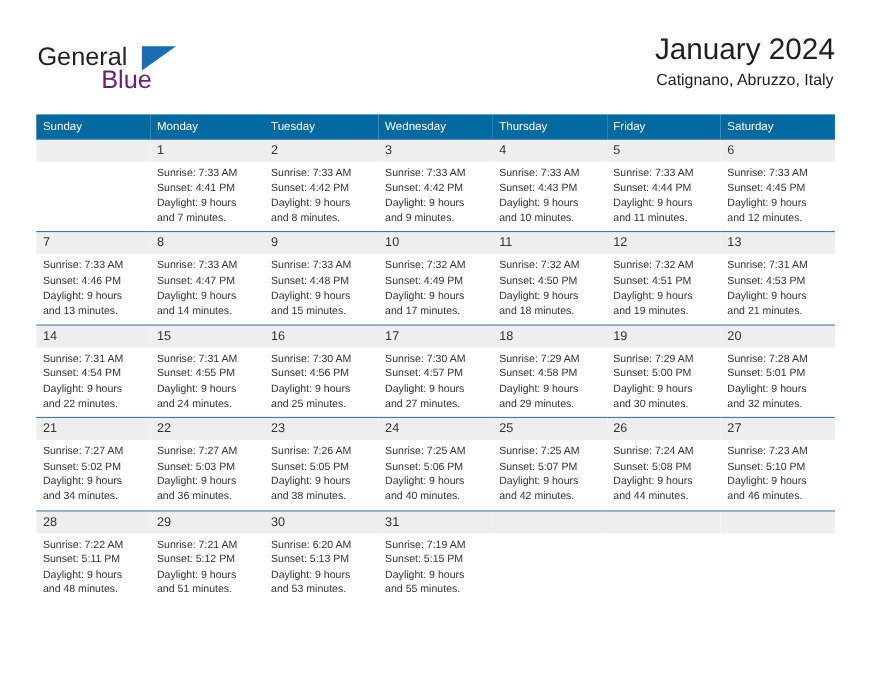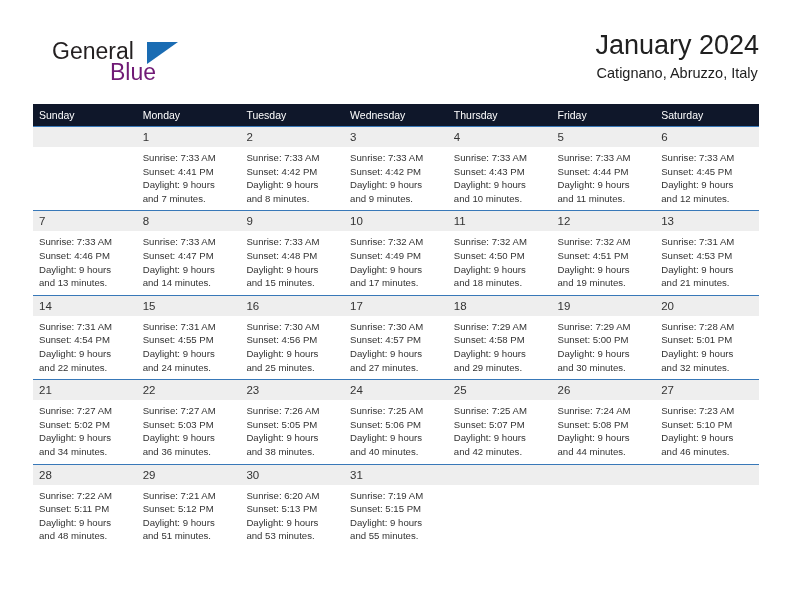--- a/index.html
+++ b/index.html
@@ -24,21 +24,21 @@
   
   .header {
     position: absolute;
     left: 33px;
     top: 28px;
     right: 33px;
     height: 64px;
   }
   .logo {
     position: absolute;
-    left: 19px;
+    left: 1px;
     top: 10px;
     width: 180px;
     height: 52px;
   }
   .logo-general {
     position: absolute;
     left: 0;
     top: 0;
     font-size: 23px;
     letter-spacing: 0px;
@@ -86,21 +86,21 @@
   
   .calendar {
     position: absolute;
     left: 33px;
     top: 104px;
     width: 726px;
     border-collapse: collapse;
     table-layout: fixed;
   }
   .calendar th {
-    background: #0f172a;
+    background: #0369a1;
     color: #ffffff;
     font-size: 10.5px;
     font-weight: normal;
     text-align: left;
     padding: 5px 0 5px 6px;
     height: 11px;
     border: none;
   }
   .calendar td {
     vertical-align: top;

